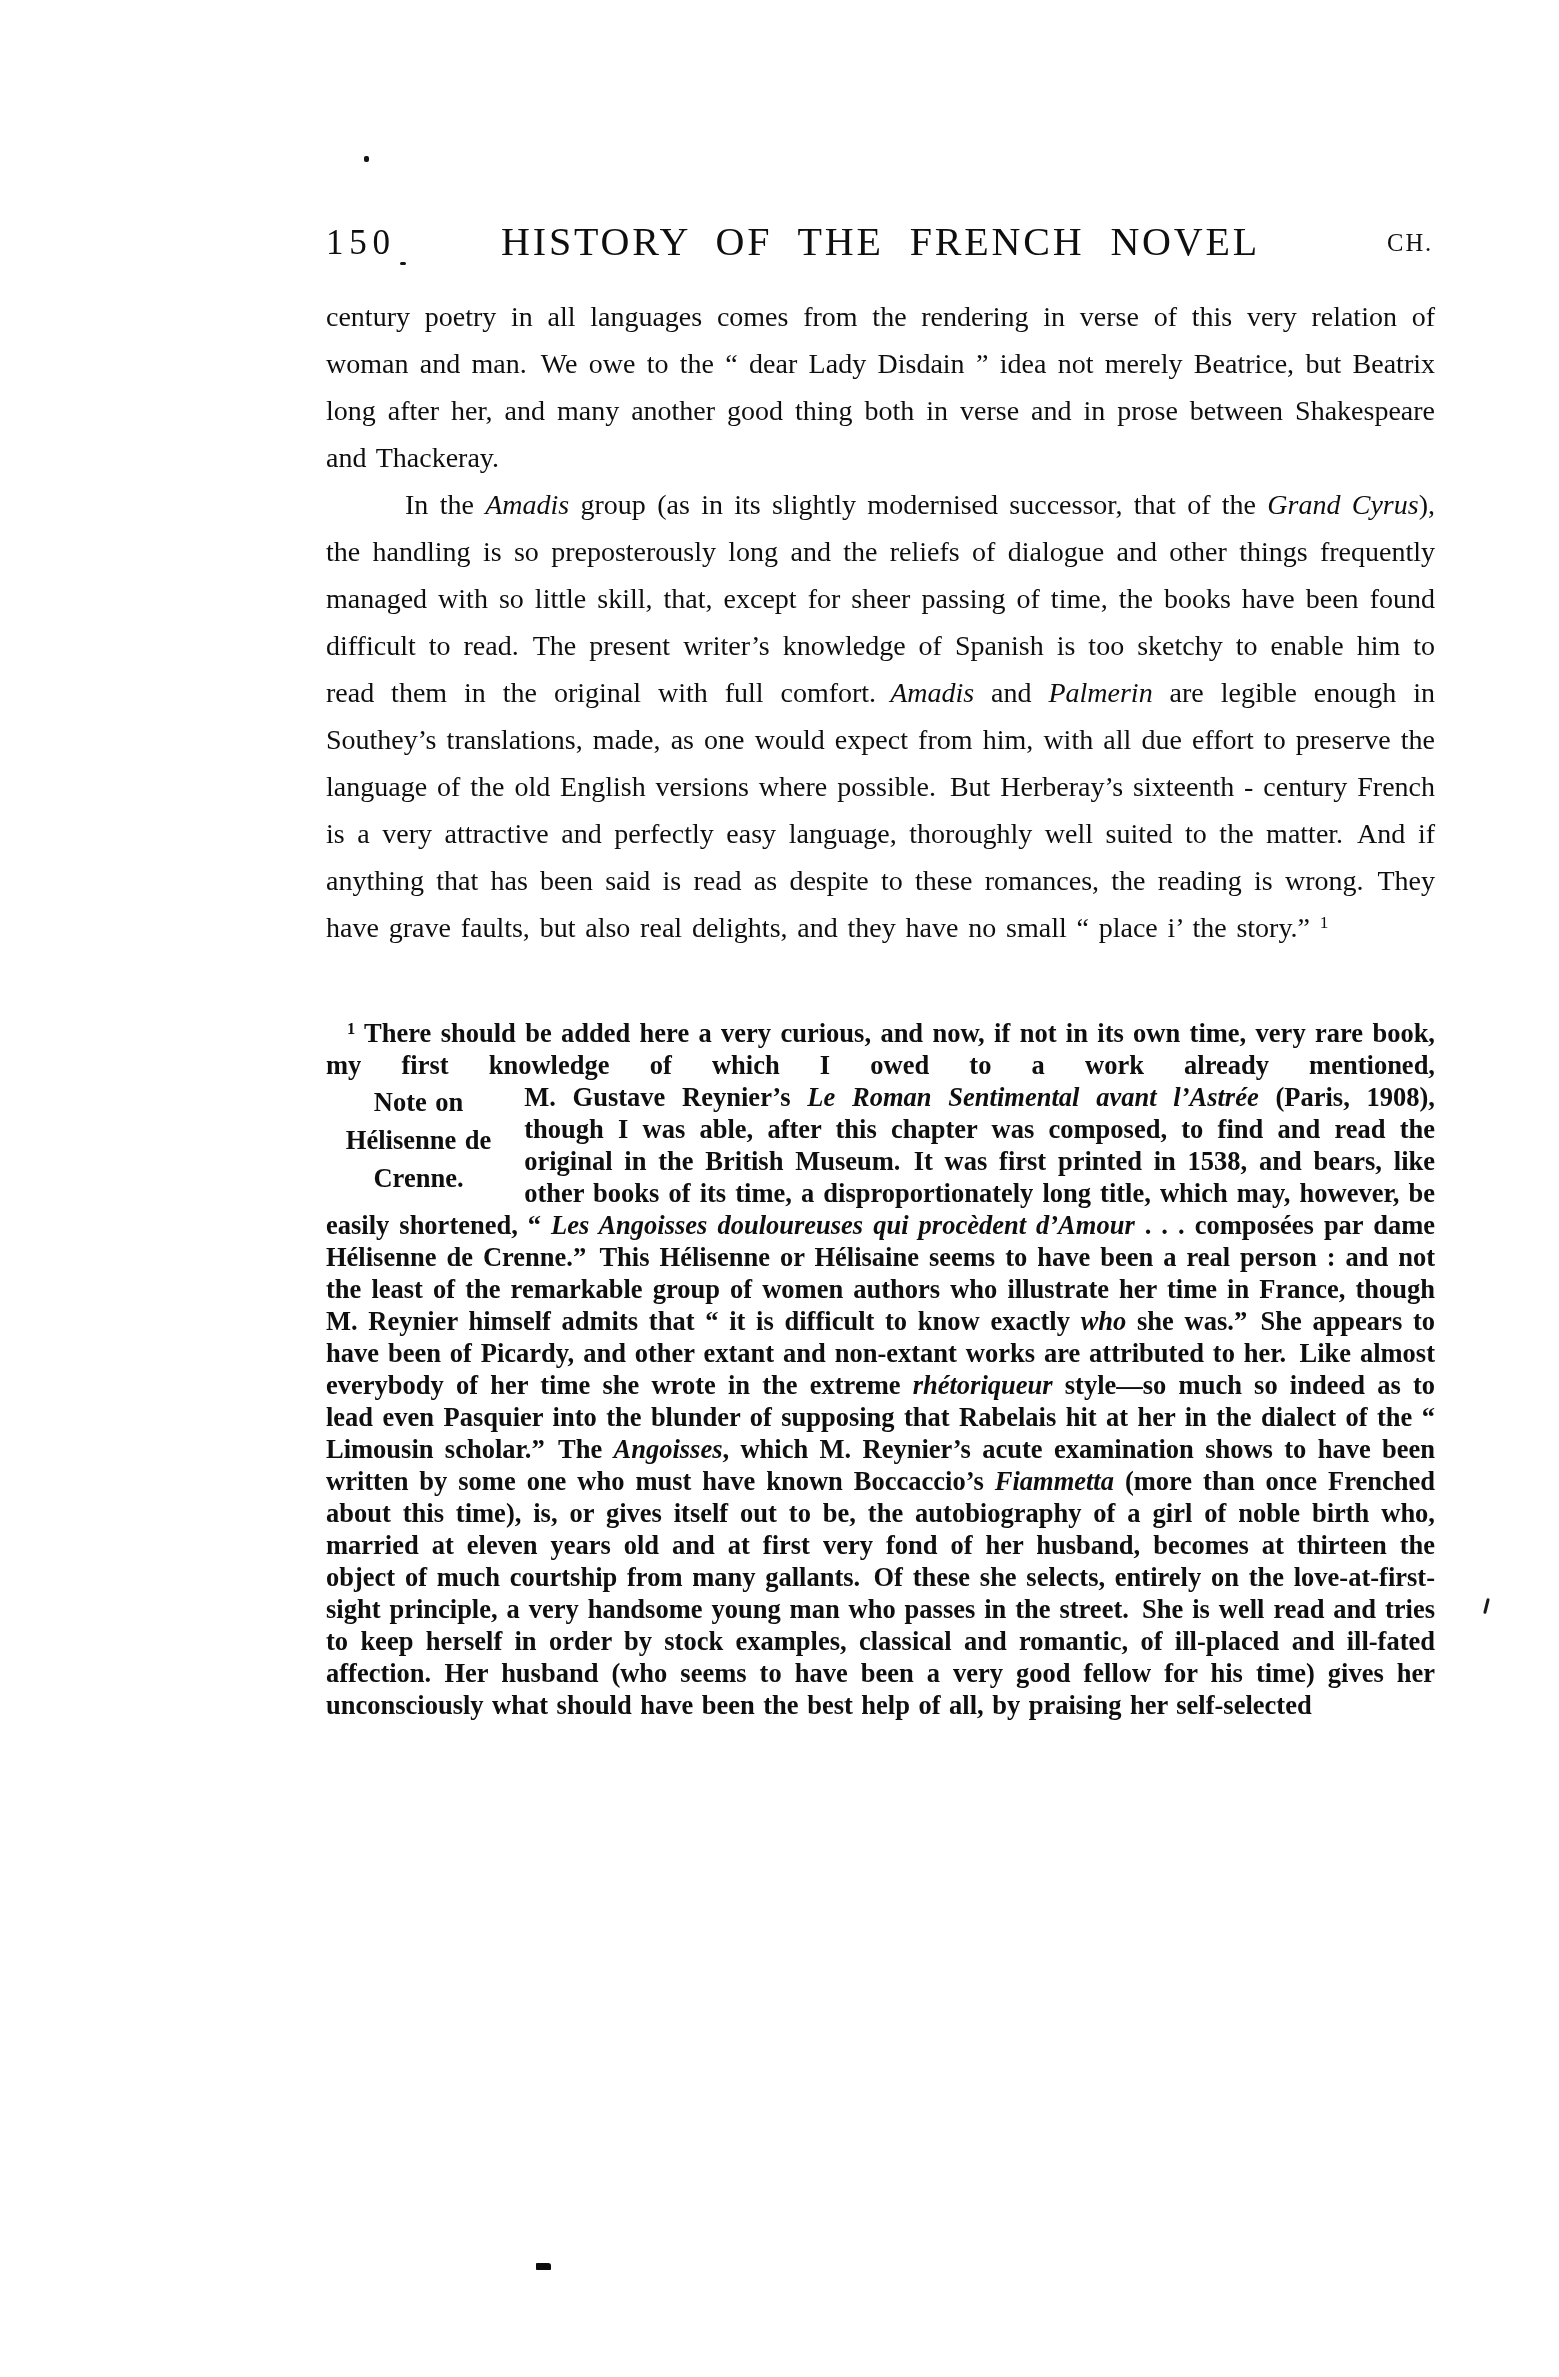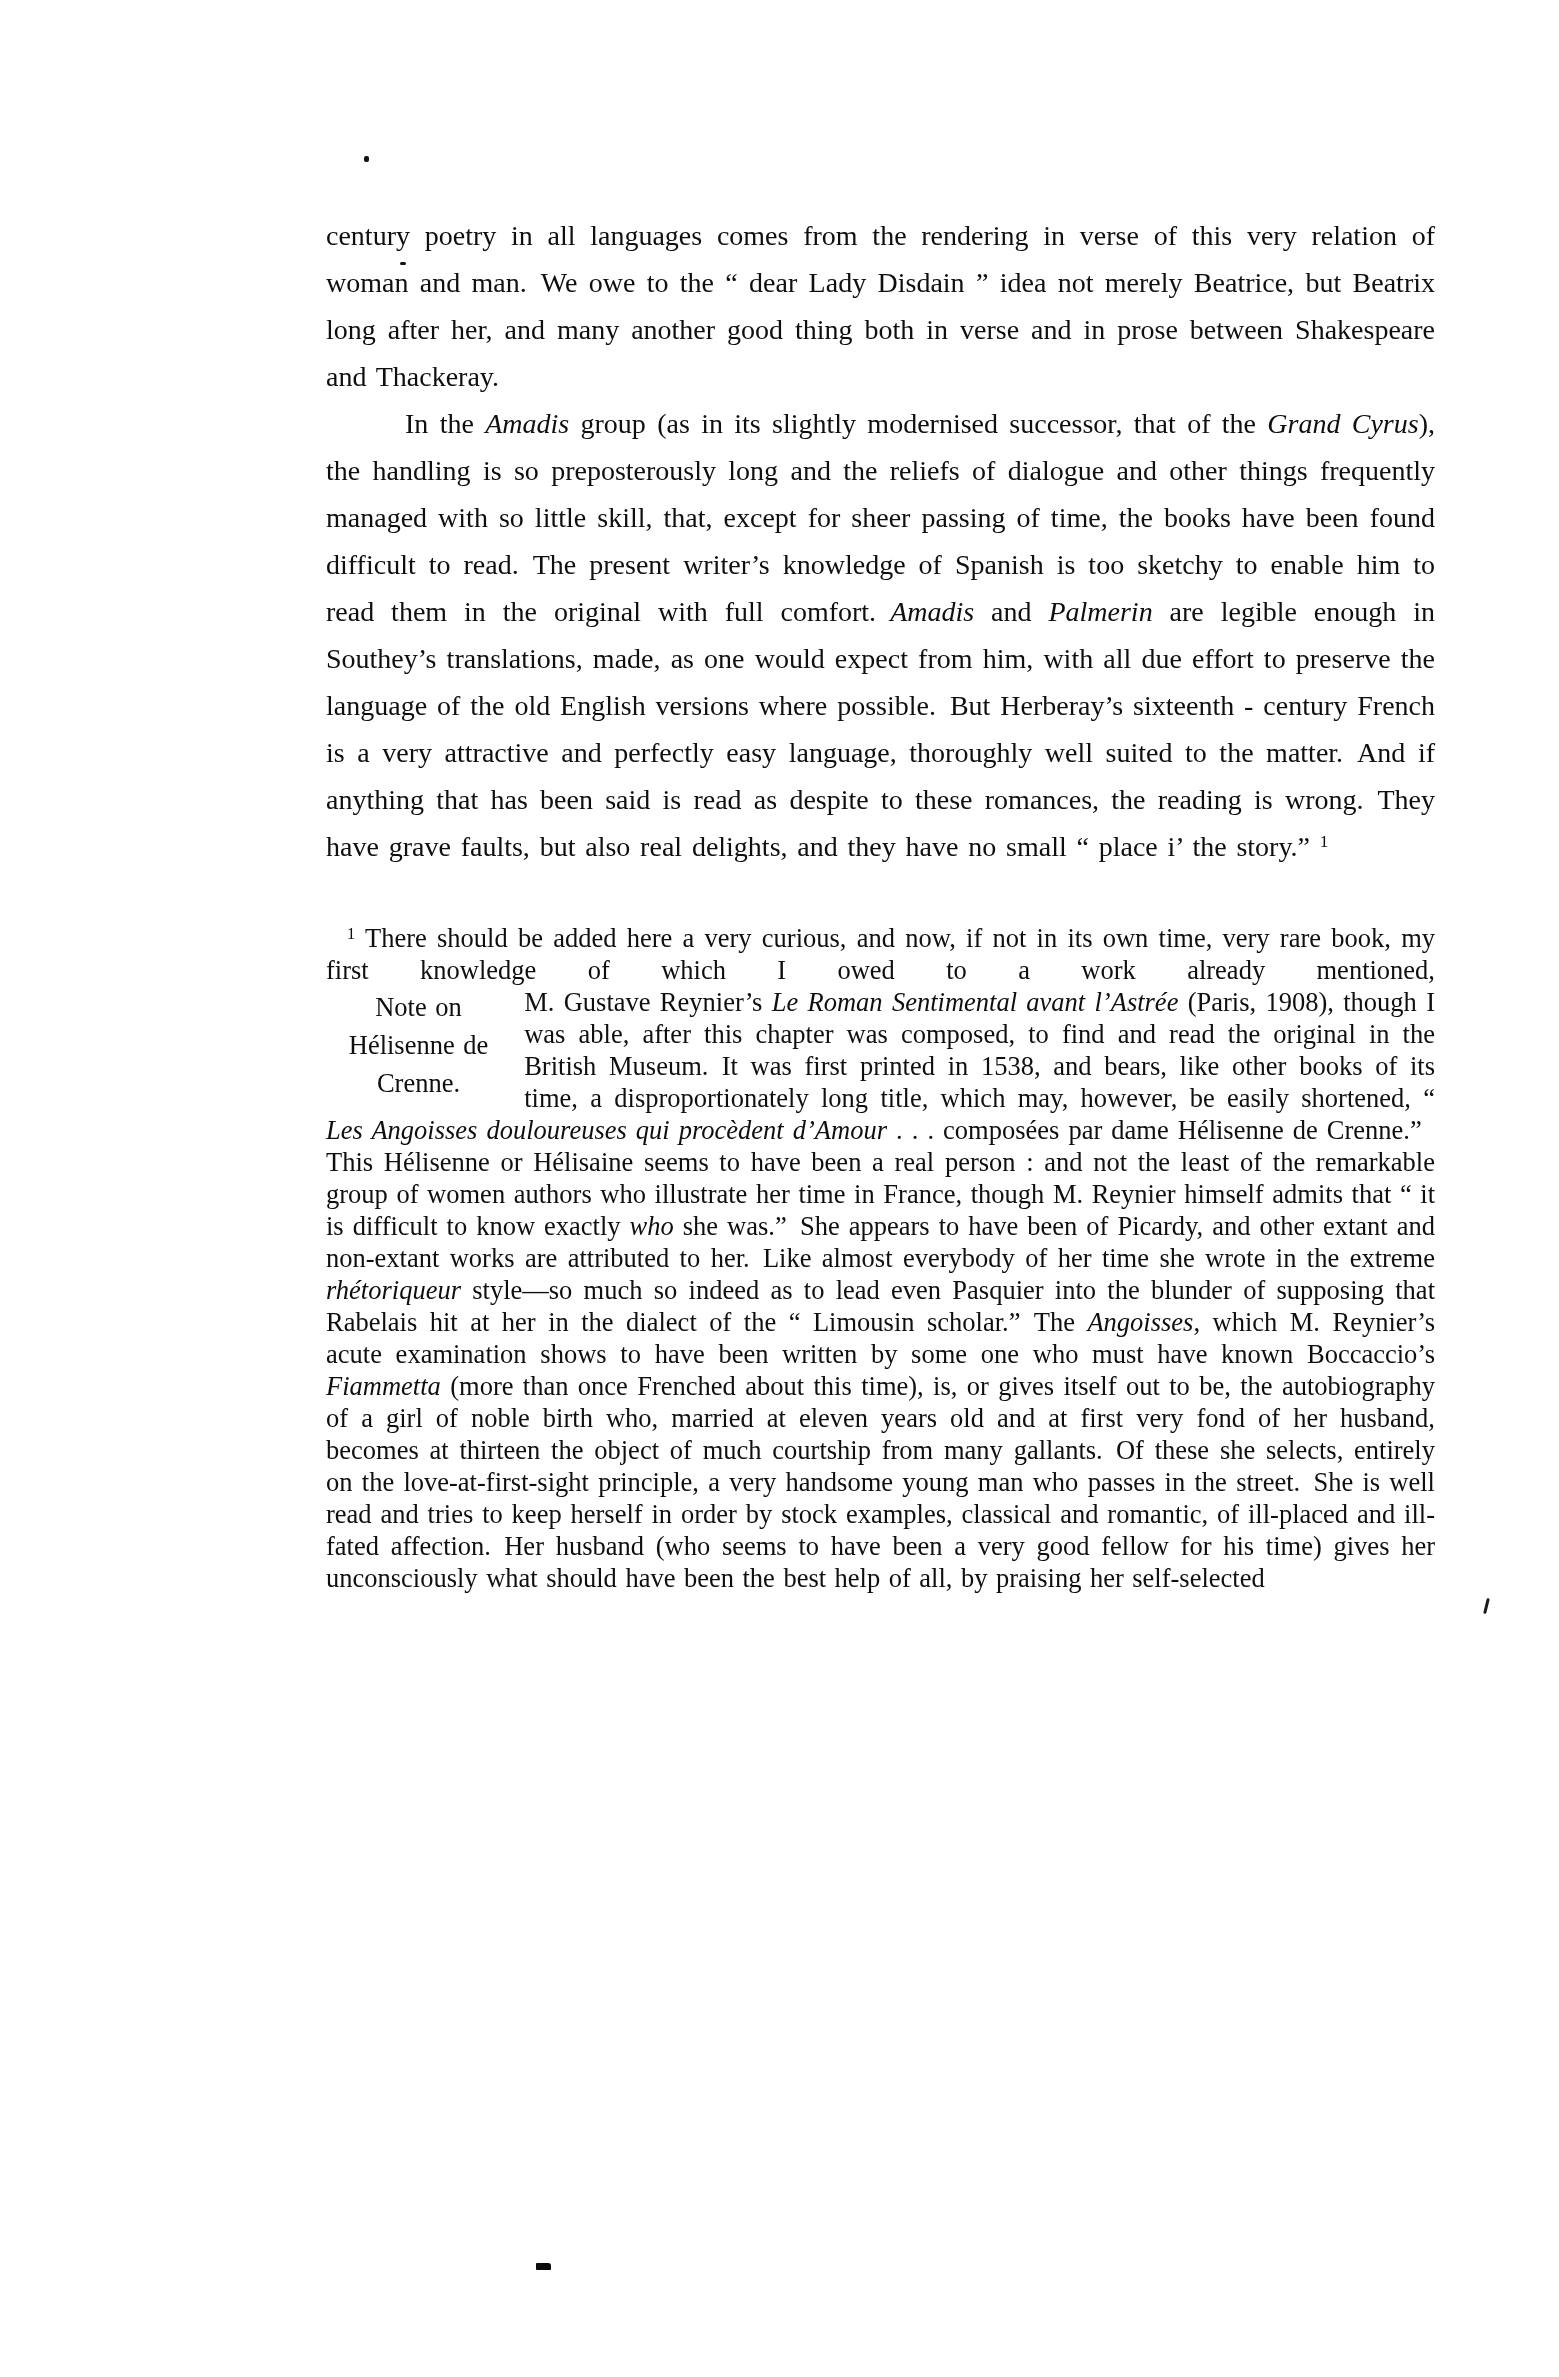--- a/index.html
+++ b/index.html
@@ -54,21 +54,22 @@
     word-spacing: 2.8px;
   }
   .body-text p.indent { text-indent: 79px; }
   sup {
     font-size: 62%;
     vertical-align: 0.5em;
     line-height: 0;
   }
   
   .footnote {
-    margin-top: 52px;
+    margin-top: 66px;
+    font-weight: bold;
   }
   .footnote p {
     margin: 0;
     font-size: 26.5px;
     line-height: 32px;
     text-align: justify;
     word-spacing: 1.9px;
   }
   .fn-intro {
     text-indent: 21px;
@@ -110,20 +111,25 @@
 </head>
 <body>
 
 <div class="page">
 
   <span class="speck speck-a"></span>
   <span class="speck speck-b"></span>
 
   <div class="content">
 
+    <div class="header">
+      <span class="page-number">150</span>
+      <span class="running-title">HISTORY OF THE FRENCH NOVEL</span>
+      <span class="chapter-label">CH.</span>
+    </div>
 
     <div class="body-text">
       <p><span>century poetry in all languages comes from the rendering in verse of this very relation of woman and man. We owe to the “ dear Lady Disdain ” idea not merely Beatrice, but Beatrix long after her, and many another good thing both in verse and in prose between Shakespeare and Thackeray.</span></p>
       <p class="indent"><span>In the </span><i>Amadis</i><span> group (as in its slightly modernised successor, that of the </span><i>Grand Cyrus</i><span>), the handling is so preposterously long and the reliefs of dialogue and other things frequently managed with so little skill, that, except for sheer passing of time, the books have been found difficult to read. The present writer’s knowledge of Spanish is too sketchy to enable him to read them in the original with full comfort. </span><i>Amadis</i><span> and </span><i>Palmerin</i><span> are legible enough in Southey’s translations, made, as one would expect from him, with all due effort to preserve the language of the old English versions where possible. But Herberay’s sixteenth - century French is a very attractive and perfectly easy language, thoroughly well suited to the matter. And if anything that has been said is read as despite to these romances, the reading is wrong. They have grave faults, but also real delights, and they have no small “ place i’ the story.” </span><sup>1</sup></p>
     </div>
 
     <div class="footnote">
       <p class="fn-intro"><sup>1</sup><span> There should be added here a very curious, and now, if not in its own time, very rare book, my first knowledge of which I owed to a work already mentioned,</span></p>
       <p class="fn-main">
         <span class="margin-note">Note on<br>Hélisenne de<br>Crenne.</span>

